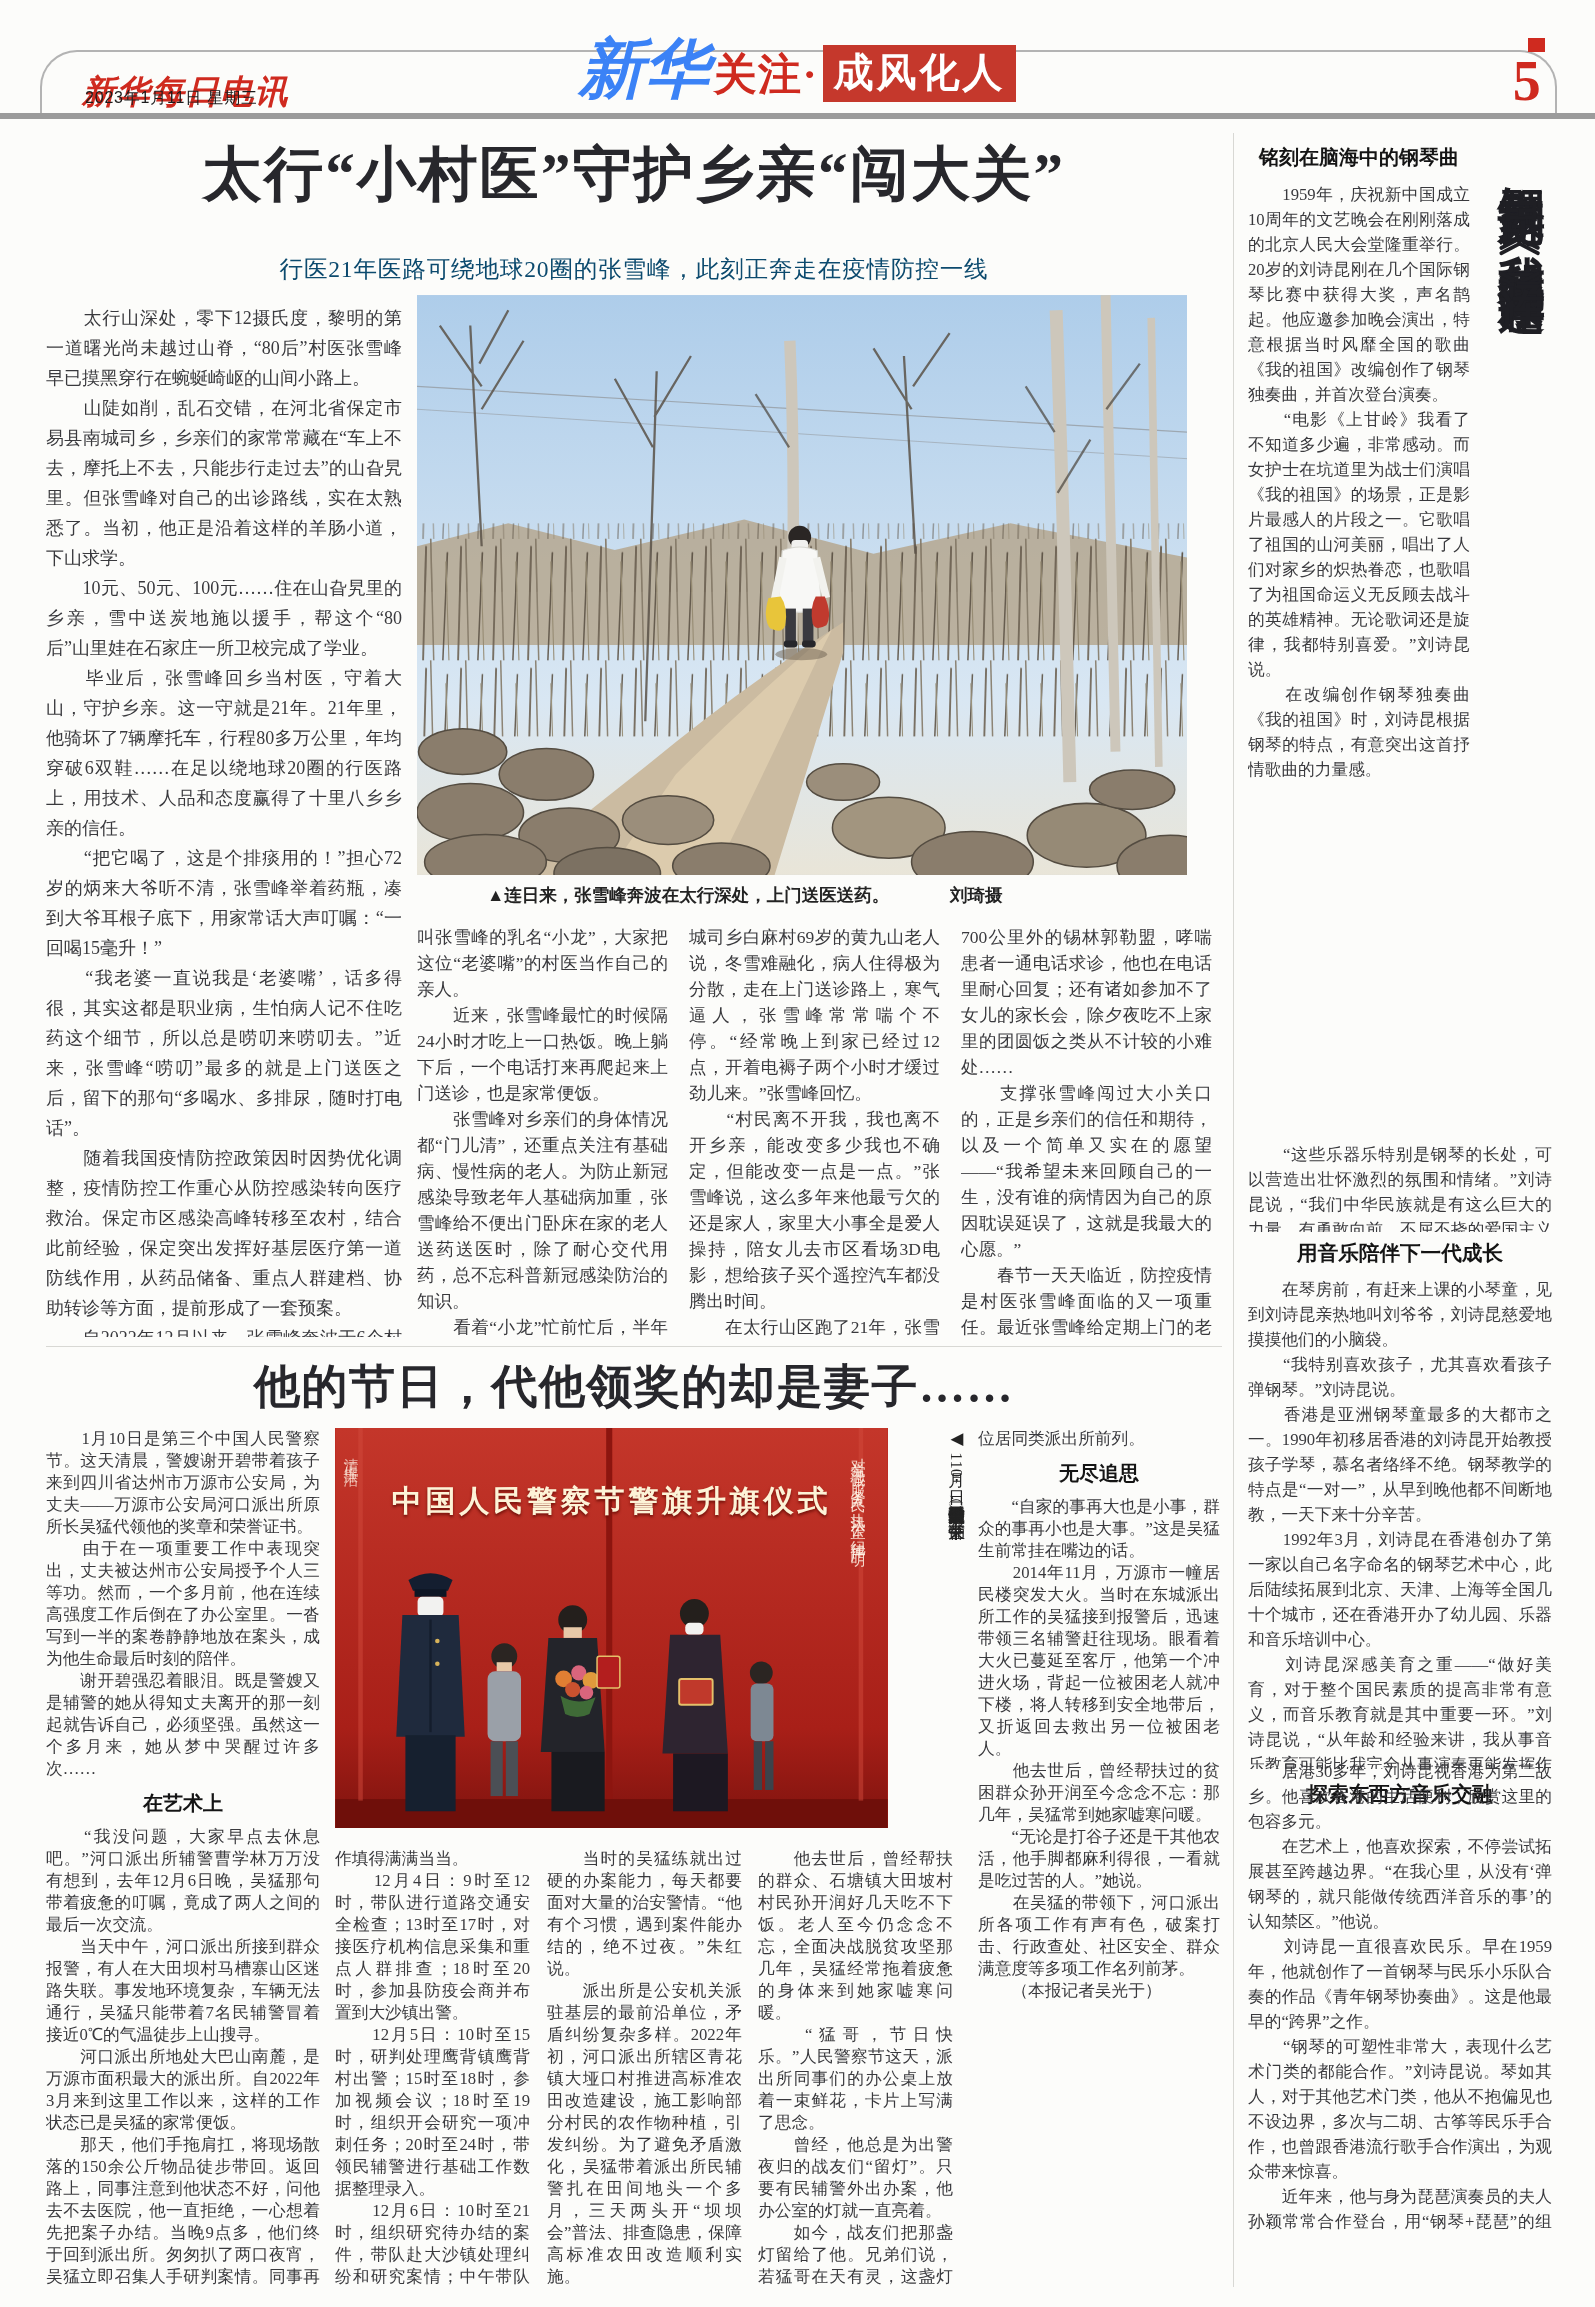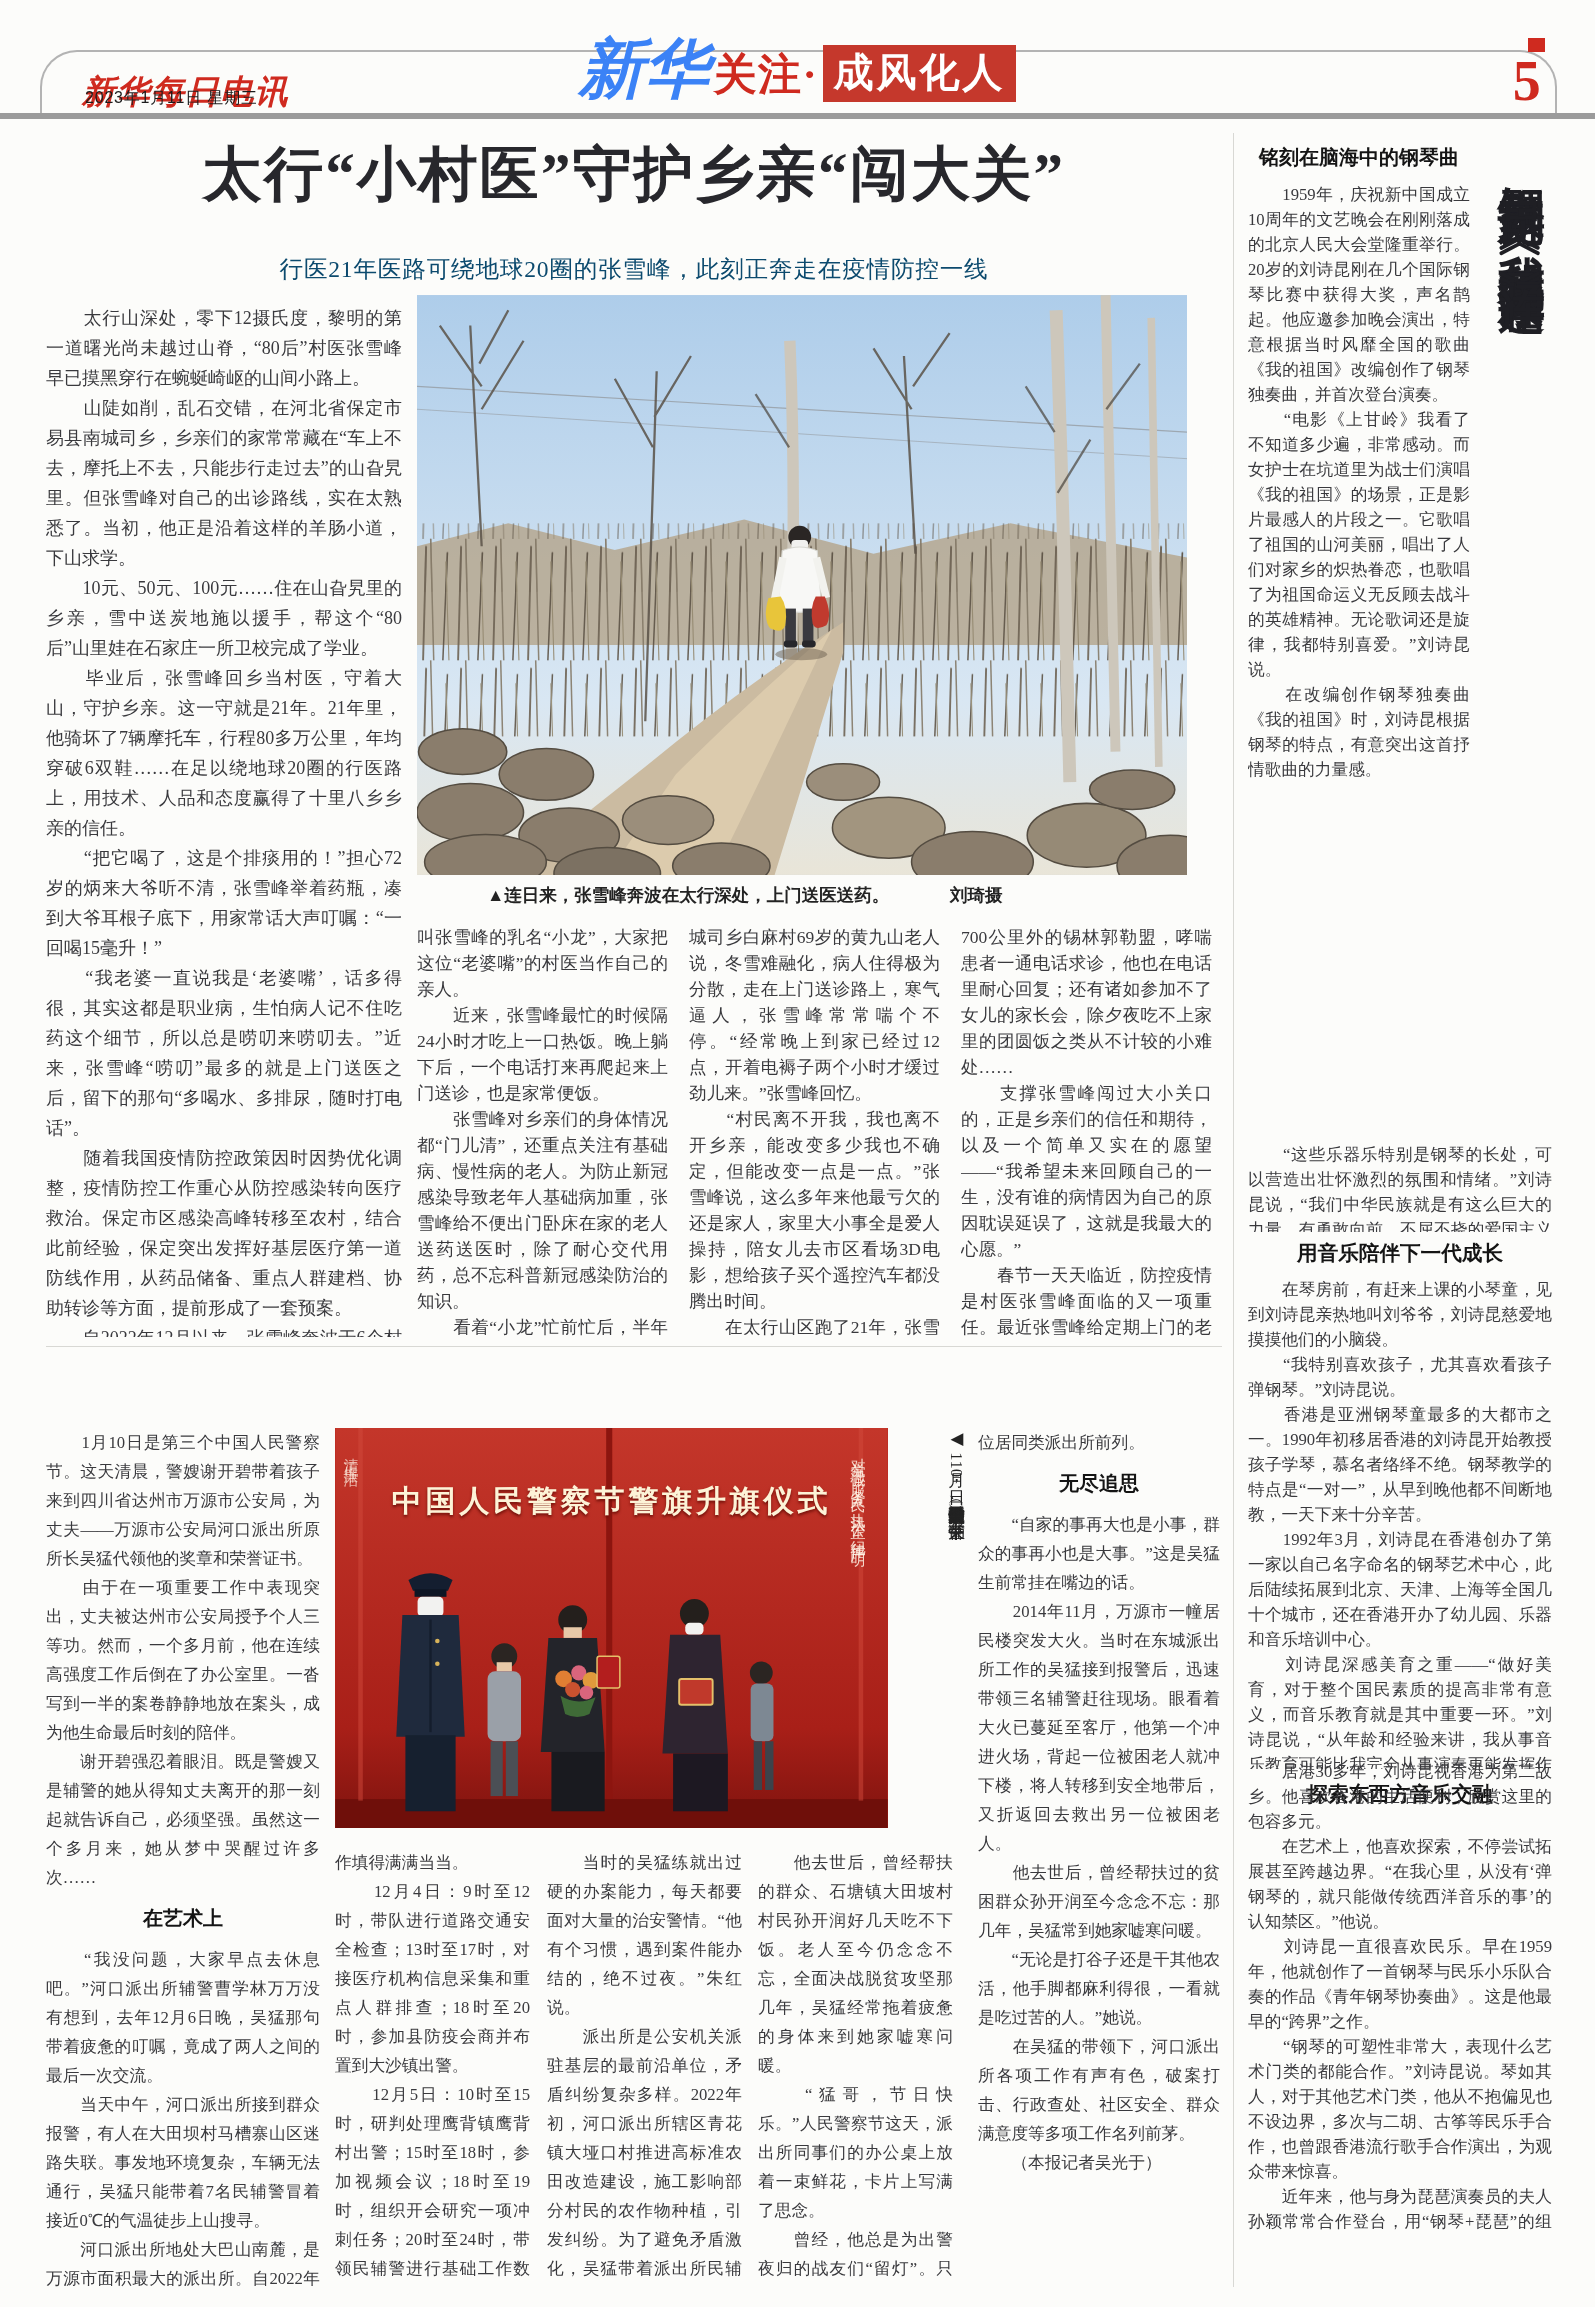--- a/index.html
+++ b/index.html
@@ -40,21 +40,21 @@
            letter-spacing:3px;overflow:hidden;}
   .s-narrow{left:1248px;top:133px;width:222px;height:1006px;font-size:16.7px;line-height:25px;}
   .s-wide{left:1248px;top:1142px;width:304px;height:90px;font-size:16.7px;line-height:25px;}
   .s-head{position:absolute;left:1248px;width:304px;text-align:center;font-size:20.6px;font-weight:bold;color:#141414;}
   .s-block{left:1248px;width:304px;font-size:16.7px;line-height:25px;}
   .inhead{text-align:center;font-weight:bold;font-size:20px;color:#141414;margin:12px 0;white-space:normal;}
   
   .bot-rule{position:absolute;left:46px;top:1346px;width:1176px;height:0.8px;background:#d8d8d4;}
   .bot-headline{position:absolute;left:46px;top:1356px;width:1176px;text-align:center;
                 font-size:46px;font-weight:900;color:#27272c;letter-spacing:1.5px;}
-  .c-bot{font-size:16.7px;line-height:29px;font-family:Liberation Serif, serif;}
+  .c-bot{font-size:16.7px;line-height:22px;font-family:Liberation Serif, serif;}
   .b-a{left:46px;top:1428px;width:274px;height:860px;}
   .b-e{left:978px;top:1428px;width:242px;height:860px;}
   .b-c2{left:335px;top:1848px;width:195px;height:440px;}
   .b-c3{left:547px;top:1848px;width:195px;height:440px;}
   .b-c4{left:758px;top:1848px;width:195px;height:440px;}
   .photo2-frame{position:absolute;left:335px;top:1428px;width:553px;height:400px;overflow:hidden;background:#b7251d;}
   .photo2-banner{position:absolute;left:335px;top:1481px;width:553px;text-align:center;
                  font-size:30px;font-weight:900;color:#fdf3d7;letter-spacing:3.8px;
                  text-shadow:0 1.5px 3px #6d0f08;font-family:"Liberation Sans",sans-serif;}
   .photo2-motto{position:absolute;left:849px;top:1446px;height:365px;writing-mode:vertical-rl;
@@ -210,20 +210,21 @@
   <div class="s-head" style="top:1780px;">探索东西方音乐交融</div>
   <div class="coltxt abs s-block" style="top:1748px;height:473px;margin-top:11px;">　　居港30多年，刘诗昆视香港为第二故乡。他喜欢香港的生活便利，欣赏这里的包容多元。
 　　在艺术上，他喜欢探索，不停尝试拓展甚至跨越边界。“在我心里，从没有‘弹钢琴的，就只能做传统西洋音乐的事’的认知禁区。”他说。
 　　刘诗昆一直很喜欢民乐。早在1959年，他就创作了一首钢琴与民乐小乐队合奏的作品《青年钢琴协奏曲》。这是他最早的“跨界”之作。
 　　“钢琴的可塑性非常大，表现什么艺术门类的都能合作。”刘诗昆说。琴如其人，对于其他艺术门类，他从不抱偏见也不设边界，多次与二胡、古筝等民乐手合作，也曾跟香港流行歌手合作演出，为观众带来惊喜。
 　　近年来，他与身为琵琶演奏员的夫人孙颖常常合作登台，用“钢琴+琵琶”的组合演绎《浏阳河》《送我一支玫瑰花》等经典民歌。东西方音乐的交融之美让人耳目一新。
 　　“香港正在打造中外文化艺术交流中心，让不少青少年了解民乐，用他们熟悉和喜爱的钢琴是个好方式。用钢琴弹民乐曲，中西合璧，很多听众特别爱听！”刘诗昆说，“中华文化有大美，只有了解才会热爱。”
 　　艺海无涯。刘诗昆既是勇敢的探路者，也乐执辛勤的导赏者。</div>
 
   <div class="bot-rule"></div>
+  <div class="bot-headline">他的节日，代他领奖的却是妻子……</div>
 
   <div class="coltxt abs c-bot b-a"><span>　　1月10日是第三个中国人民警察节。这天清晨，警嫂谢开碧带着孩子来到四川省达州市万源市公安局，为丈夫——万源市公安局河口派出所原所长吴猛代领他的奖章和荣誉证书。
 　　由于在一项重要工作中表现突出，丈夫被达州市公安局授予个人三等功。然而，一个多月前，他在连续高强度工作后倒在了办公室里。一沓写到一半的案卷静静地放在案头，成为他生命最后时刻的陪伴。
 　　谢开碧强忍着眼泪。既是警嫂又是辅警的她从得知丈夫离开的那一刻起就告诉自己，必须坚强。虽然这一个多月来，她从梦中哭醒过许多次……</span><div class="inhead">在艺术上</div><span>　　“我没问题，大家早点去休息吧。”河口派出所辅警曹学林万万没有想到，去年12月6日晚，吴猛那句带着疲惫的叮嘱，竟成了两人之间的最后一次交流。
 　　当天中午，河口派出所接到群众报警，有人在大田坝村马槽寨山区迷路失联。事发地环境复杂，车辆无法通行，吴猛只能带着7名民辅警冒着接近0℃的气温徒步上山搜寻。
 　　河口派出所地处大巴山南麓，是万源市面积最大的派出所。自2022年3月来到这里工作以来，这样的工作状态已是吴猛的家常便饭。
 　　那天，他们手拖肩扛，将现场散落的150余公斤物品徒步带回。返回路上，同事注意到他状态不好，问他去不去医院，他一直拒绝，一心想着先把案子办结。当晚9点多，他们终于回到派出所。匆匆扒了两口夜宵，吴猛立即召集人手研判案情。同事再三追问他是否需要就医，他却一直说“没问题”。
 　　那晚，吴猛和衣睡在办公室。近两个多月以来，派出所任务繁重，他几乎都睡在所里。
 　　2022年12月7日上午，人们发现一向起得很早的吴猛缺席了，直到上午10点，同事多次敲门，没有回应，慌忙之下推开门，吴猛身体已经僵冷。事后医生诊断，系工作期间诱发心源性猝死。
 　　他的工作记录里，生命最后的三天被工</span></div>

